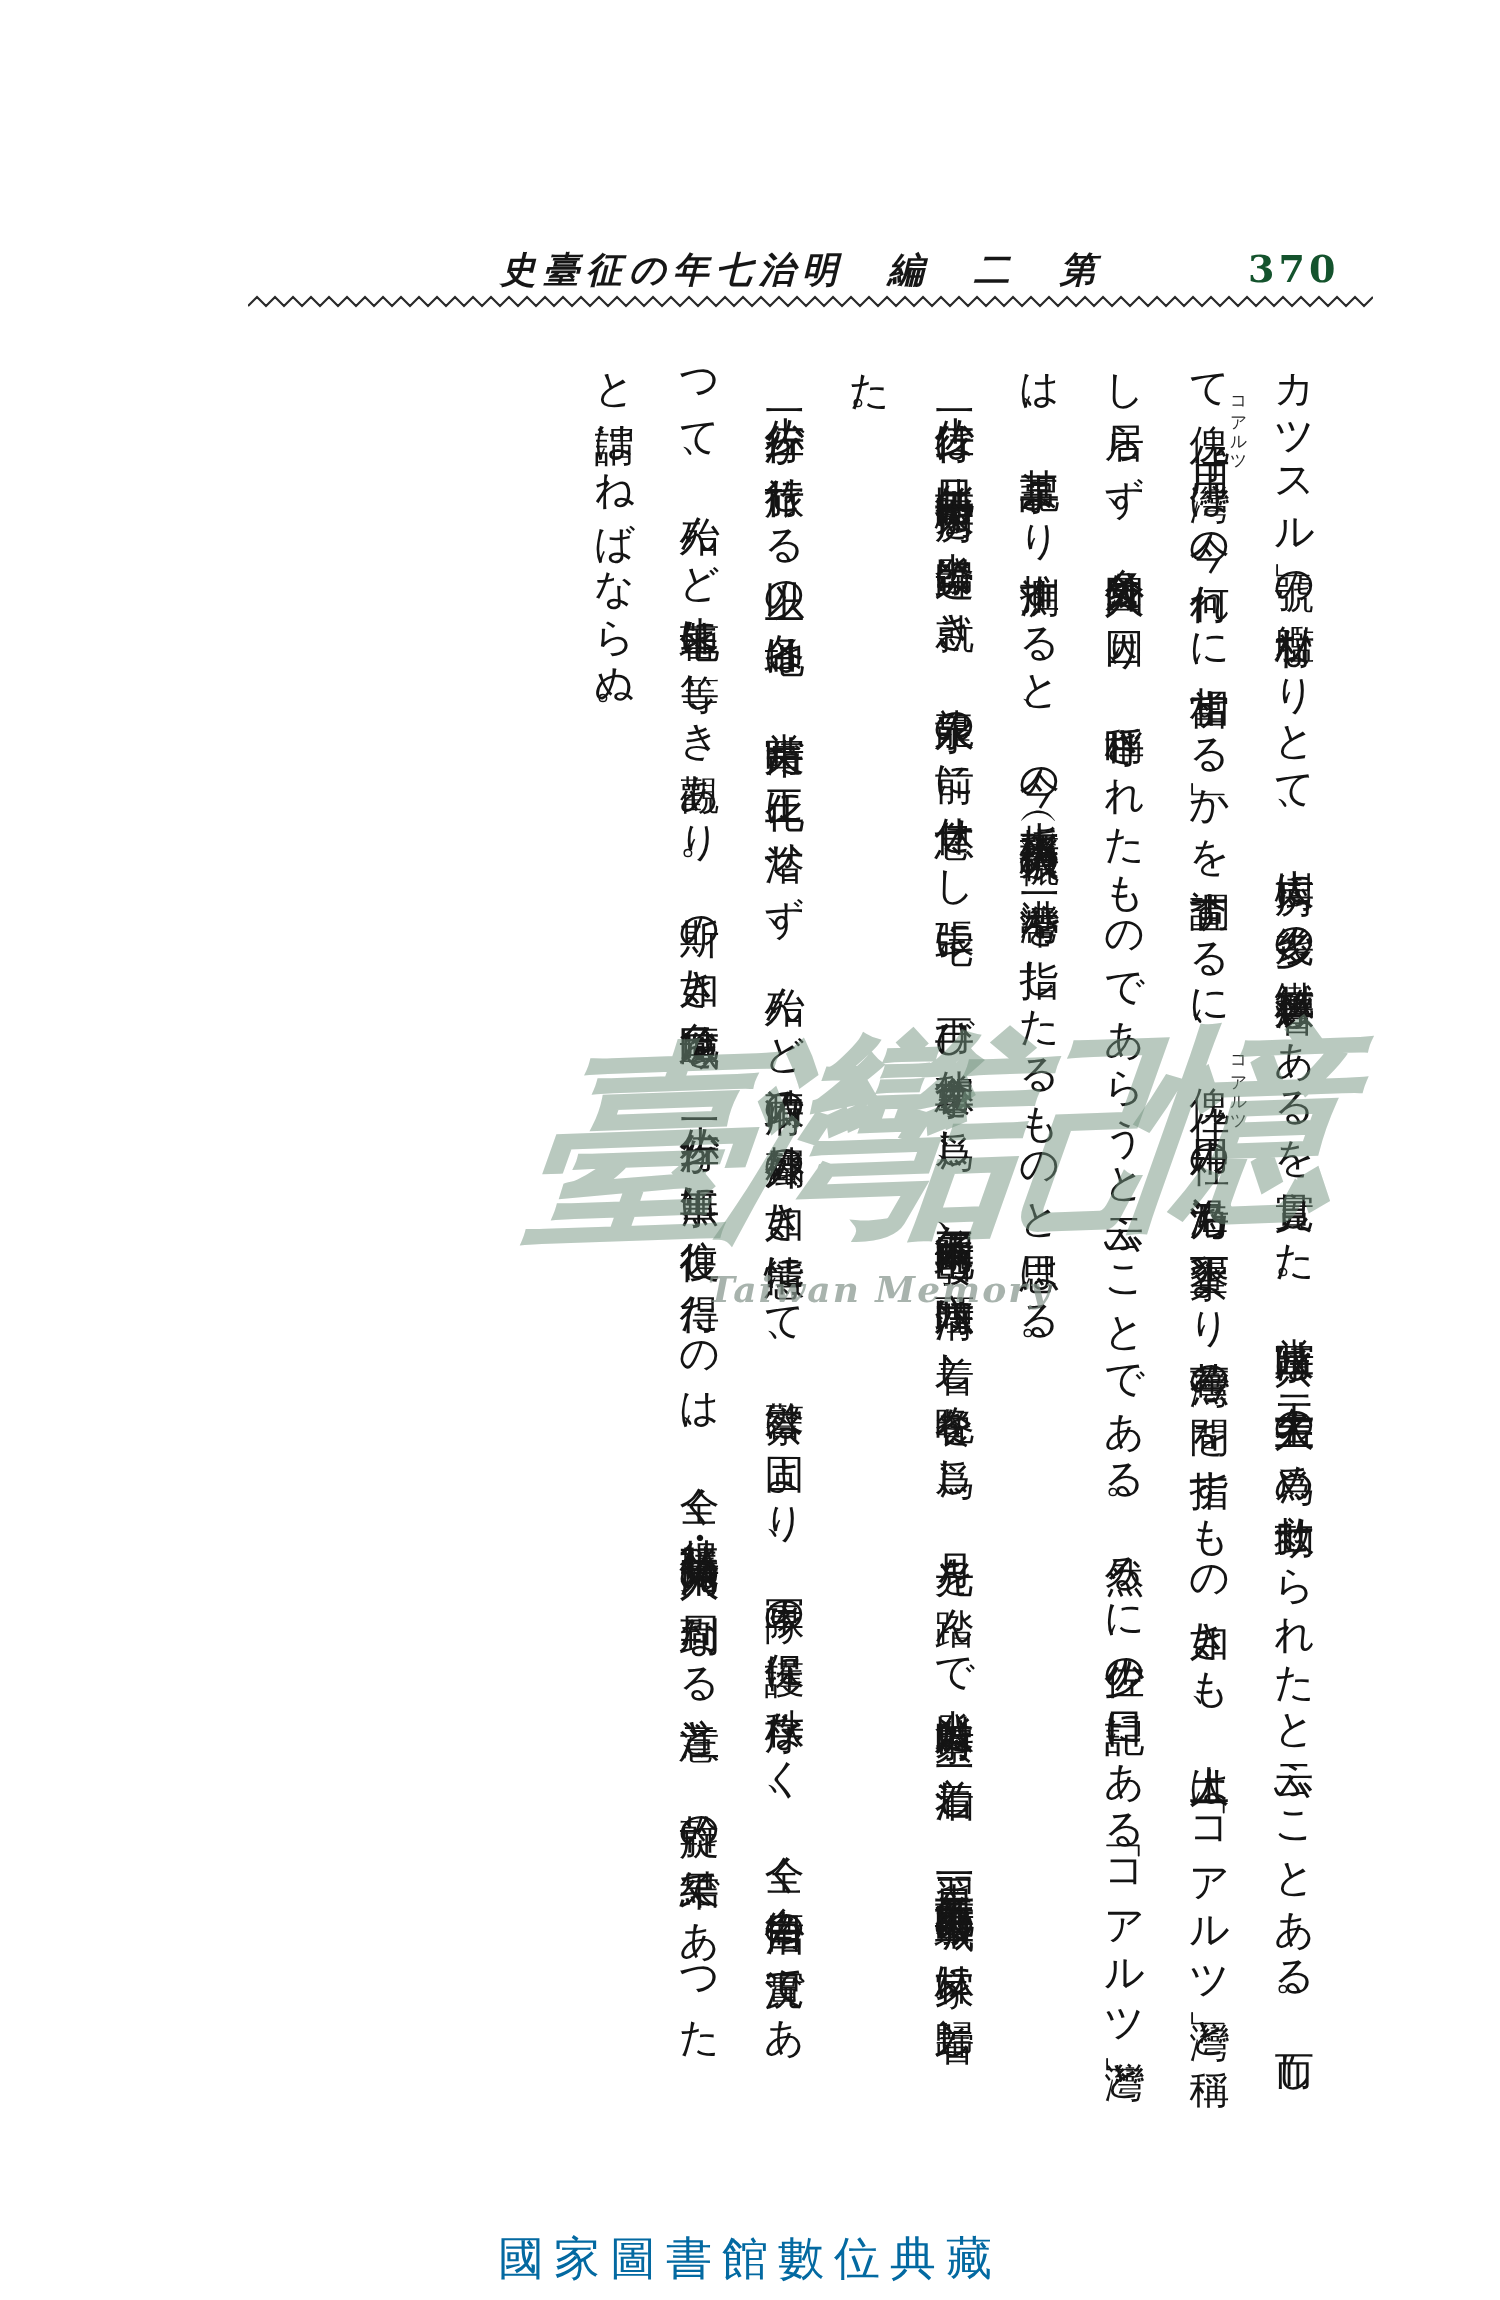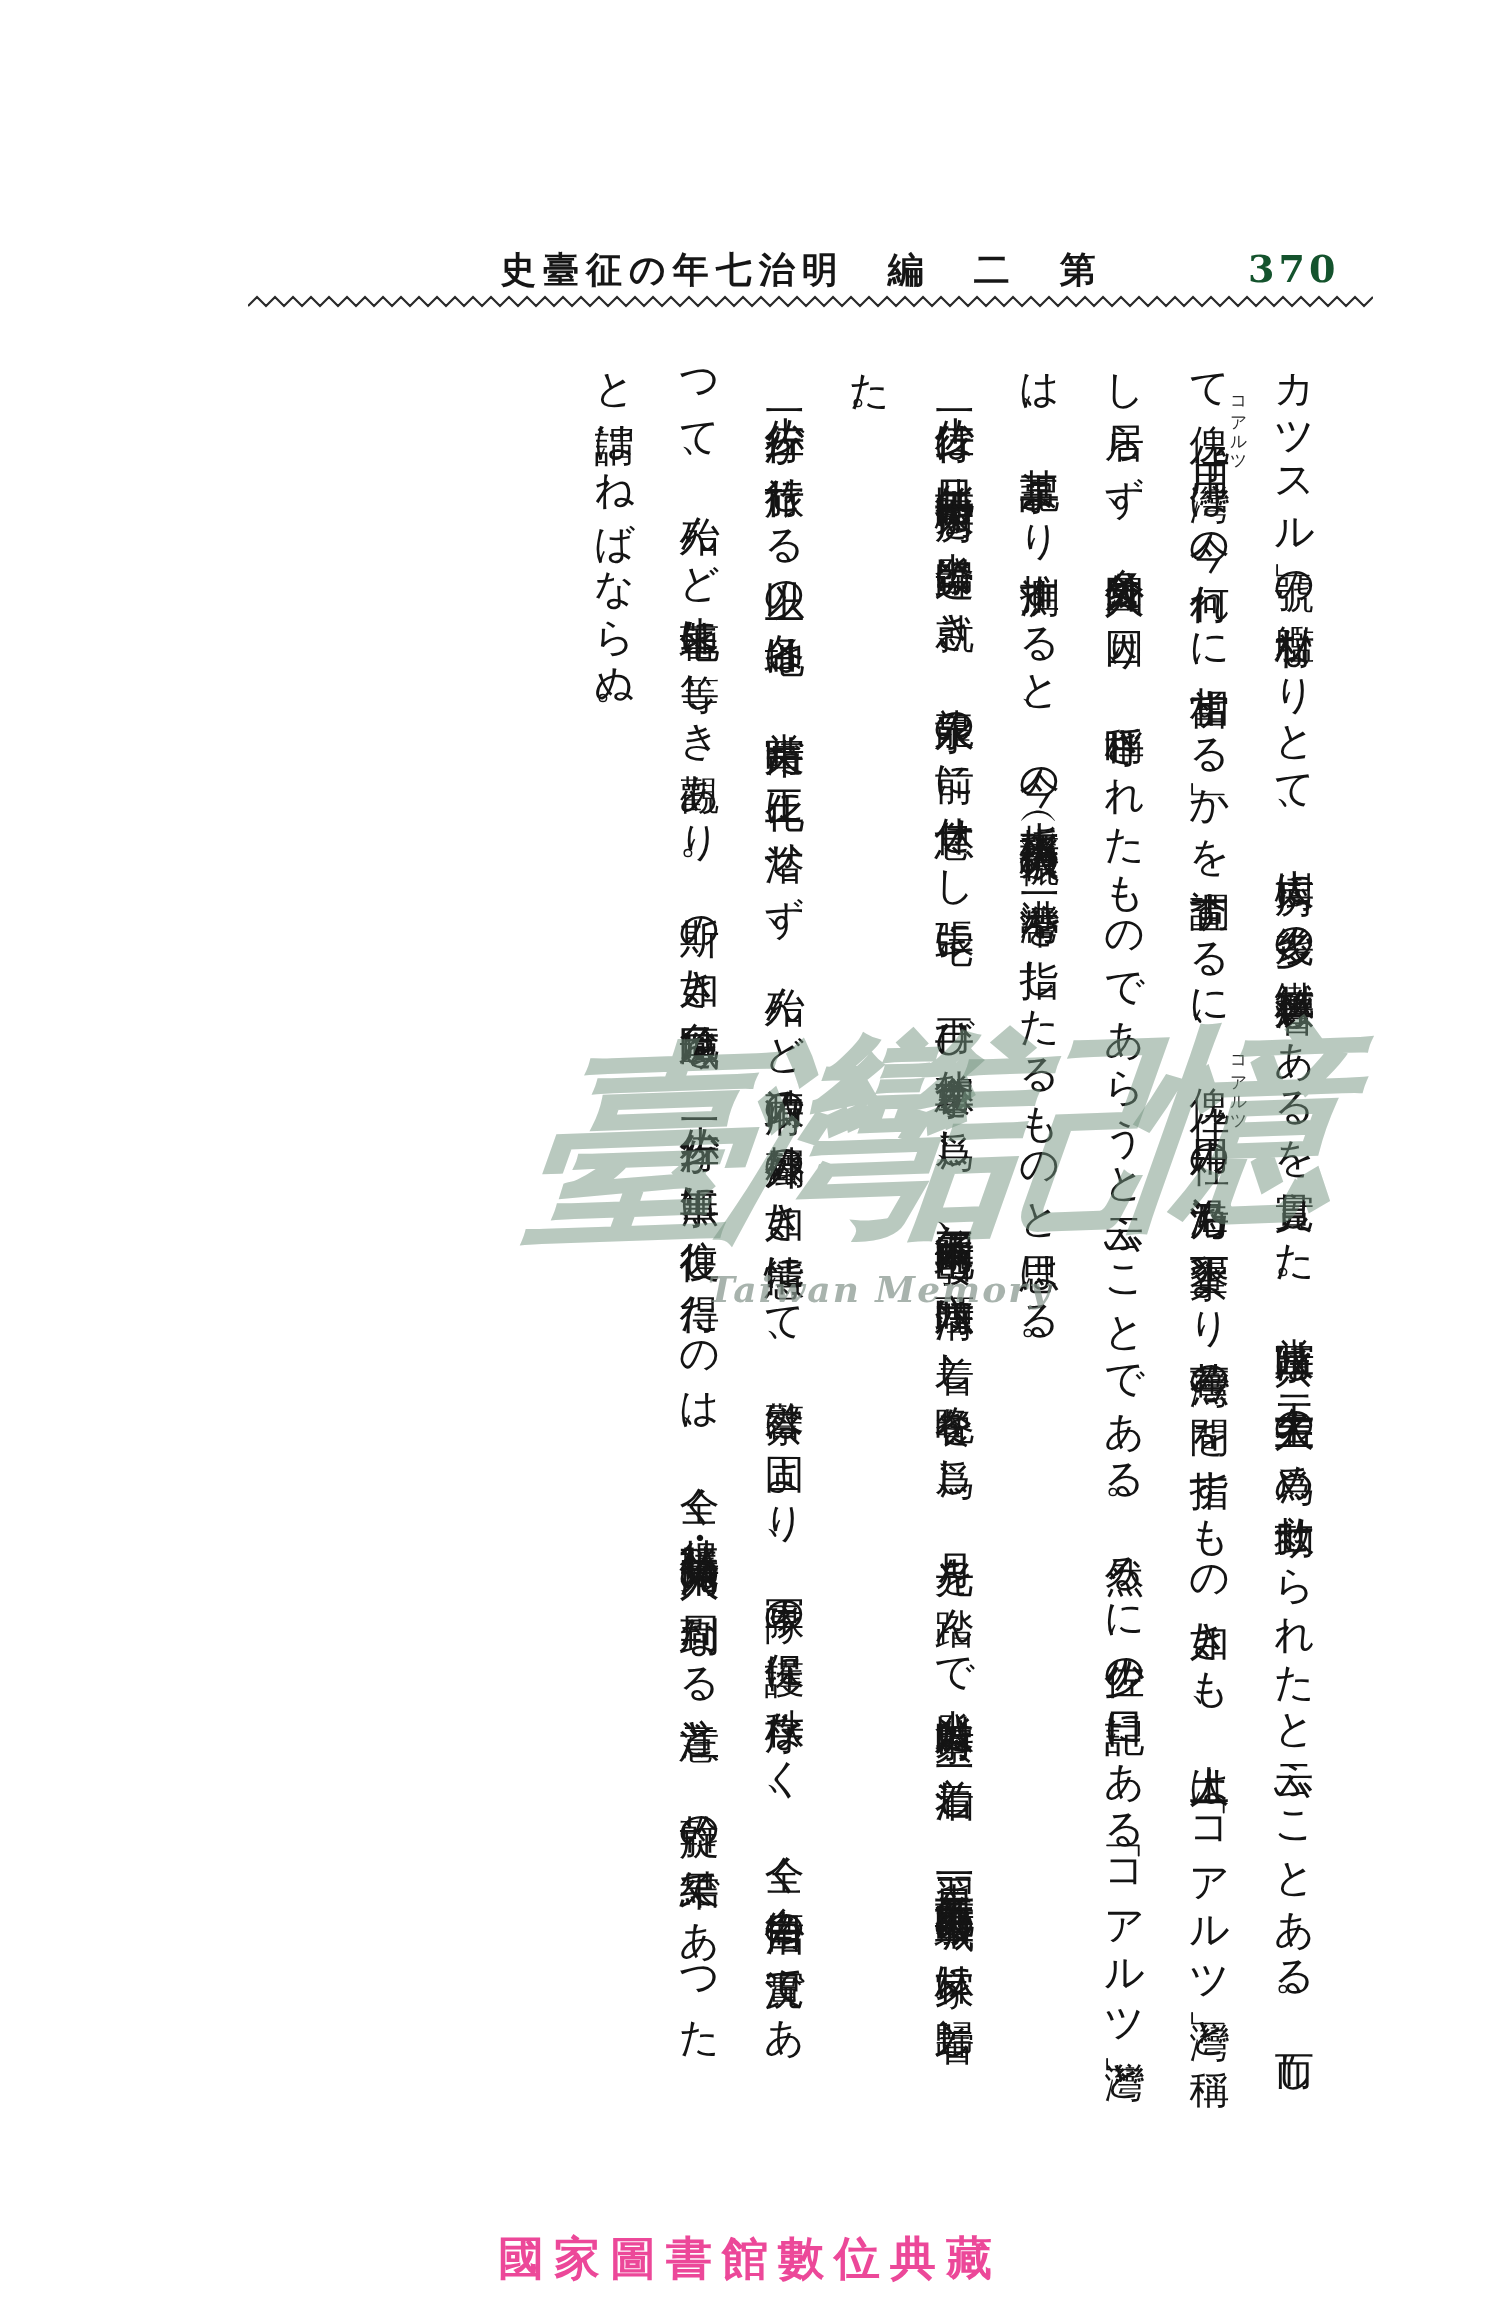--- a/index.html
+++ b/index.html
@@ -7,21 +7,21 @@
     width:1500px;height:2300px;position:relative;background:#ffffff;
     font-family:"DejaVu Serif","Liberation Serif",serif;color:#1a1a1a;
     overflow:hidden;
   }
   .page{position:absolute;inset:0;background:#ffffff;}
 
   
   .running-title{
     position:absolute;left:500px;top:246px;width:560px;
     font-size:36px;font-weight:bold;letter-spacing:7px;white-space:nowrap;
-    color:#161616;text-align:right;
+    color:#161616;text-align:right;font-style:italic;
   }
   .page-number{
     position:absolute;left:1248px;top:246px;font-size:38px;letter-spacing:4px;
     color:#14532d;font-weight:bold;
   }
   .wavy{position:absolute;left:248px;top:294px;width:1125px;height:16px;}
   .wavy path{stroke:#2a2a2a;stroke-width:2.2;fill:none;}
 
   
   .body-text{
@@ -50,21 +50,21 @@
     position:absolute;left:170px;top:238px;
     font-size:36px;font-style:italic;font-weight:bold;
     color:rgba(134,150,142,0.72);letter-spacing:2px;
     font-family:"DejaVu Serif","Liberation Serif",serif;
     margin-left:8px;
   }
 
   
   .footer{
     position:absolute;left:0;right:0;top:2228px;text-align:center;
-    font-size:46px;letter-spacing:10px;color:#ec4899;font-weight:bold;
+    font-size:46px;letter-spacing:10px;color:#0369a1;font-weight:normal;
   }
 </style>
 </head>
 <body>
 
 <div class="page">
 
   <div class="running-title">史臺征の年七治明　編　二　第</div>
 
   <div class="page-number">370</div>

